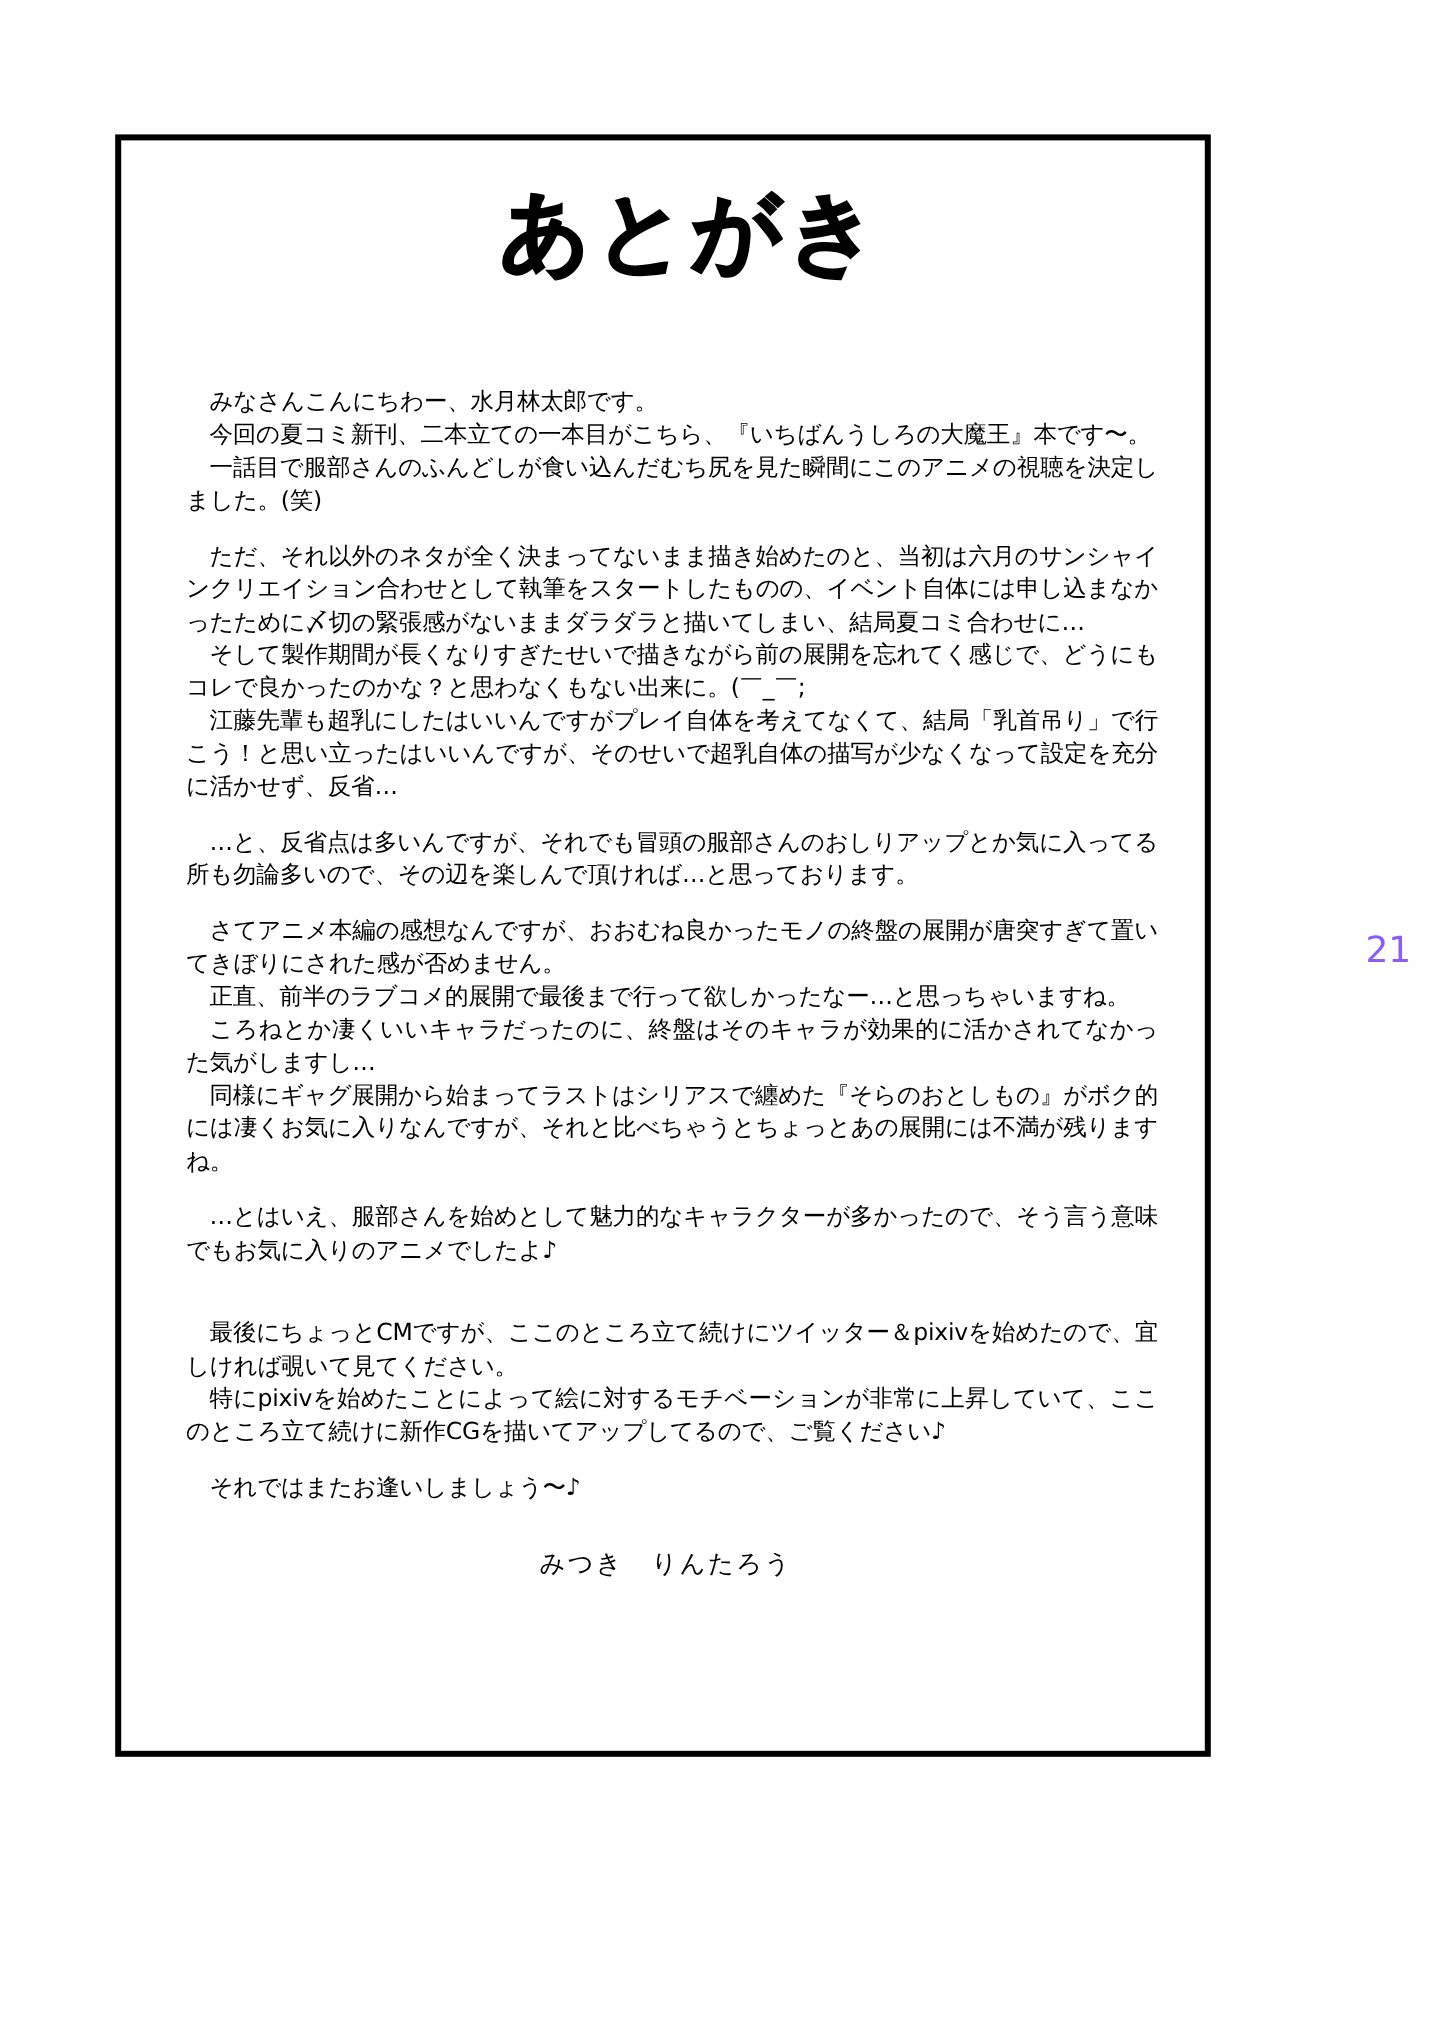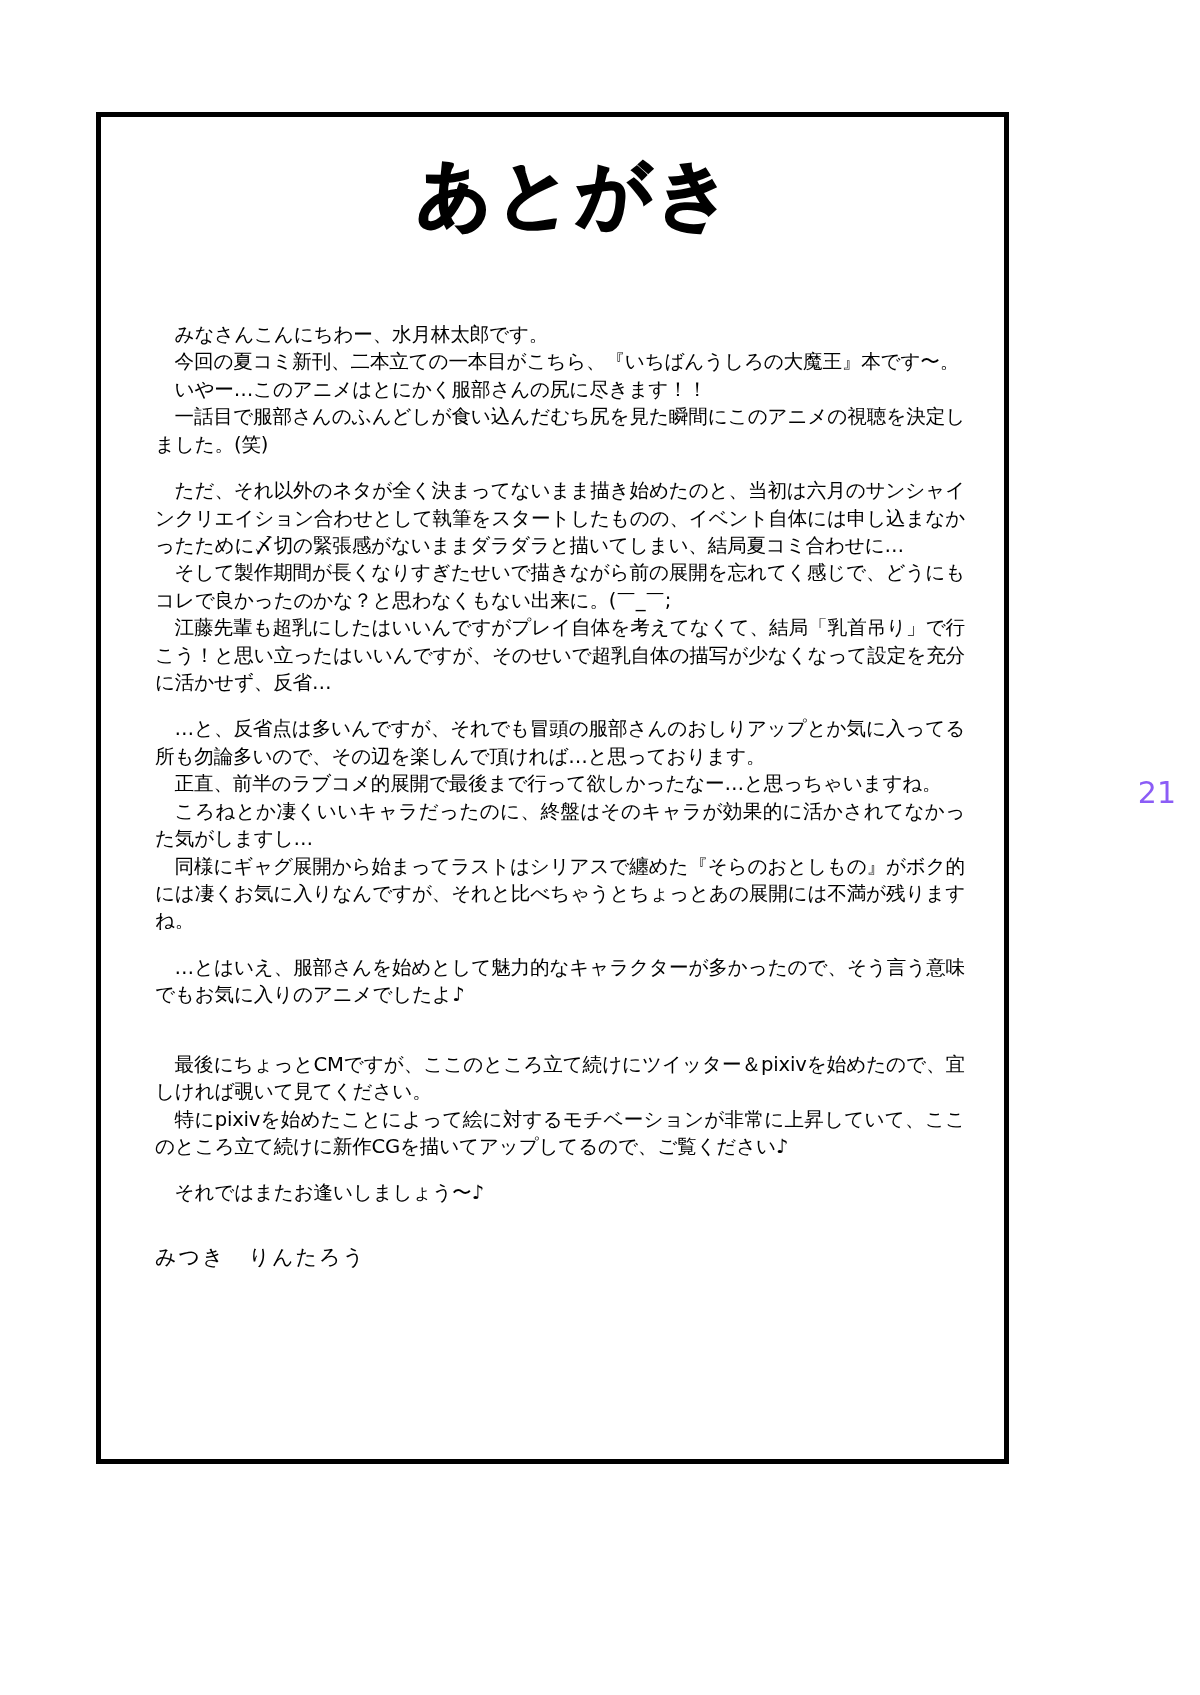--- a/index.html
+++ b/index.html
@@ -62,21 +62,21 @@
     word-break: break-all;
   }
   .para.gap {
     margin-top: 19px;
   }
   .para.big-gap {
     margin-top: 42px;
   }
   .signature {
     margin-top: 36px;
-    text-align: left;
+    text-align: center;
     padding-right: 10px;
     font-size: 21px;
     letter-spacing: 2px;
     text-indent: 0;
   }
   .page-number {
     position: absolute;
     right: 24px;
     top: 775px;
     font-family: "DejaVu Sans", "Liberation Sans", sans-serif;
@@ -90,26 +90,26 @@
 
 <div class="page">
 
   <div class="frame">
 
     <h1 class="title">あとがき</h1>
 
     <div class="body-text">
         <p class="para">みなさんこんにちわー、水月林太郎です。</p>
         <p class="para">今回の夏コミ新刊、二本立ての一本目がこちら、『いちばんうしろの大魔王』本です〜。</p>
-        <p class="para">いやー…このアニメはとにかく服部さんの尻に尽きます！！</p>
         <p class="para">一話目で服部さんのふんどしが食い込んだむち尻を見た瞬間にこのアニメの視聴を決定しました。(笑)</p>
         <p class="para gap">ただ、それ以外のネタが全く決まってないまま描き始めたのと、当初は六月のサンシャインクリエイション合わせとして執筆をスタートしたものの、イベント自体には申し込まなかったために〆切の緊張感がないままダラダラと描いてしまい、結局夏コミ合わせに…</p>
         <p class="para">そして製作期間が長くなりすぎたせいで描きながら前の展開を忘れてく感じで、どうにもコレで良かったのかな？と思わなくもない出来に。(￣_￣;</p>
         <p class="para">江藤先輩も超乳にしたはいいんですがプレイ自体を考えてなくて、結局「乳首吊り」で行こう！と思い立ったはいいんですが、そのせいで超乳自体の描写が少なくなって設定を充分に活かせず、反省…</p>
         <p class="para gap">…と、反省点は多いんですが、それでも冒頭の服部さんのおしりアップとか気に入ってる所も勿論多いので、その辺を楽しんで頂ければ…と思っております。</p>
+        <p class="para gap">さてアニメ本編の感想なんですが、おおむね良かったモノの終盤の展開が唐突すぎて置いてきぼりにされた感が否めません。</p>
         <p class="para">正直、前半のラブコメ的展開で最後まで行って欲しかったなー…と思っちゃいますね。</p>
         <p class="para">ころねとか凄くいいキャラだったのに、終盤はそのキャラが効果的に活かされてなかった気がしますし…</p>
         <p class="para">同様にギャグ展開から始まってラストはシリアスで纏めた『そらのおとしもの』がボク的には凄くお気に入りなんですが、それと比べちゃうとちょっとあの展開には不満が残りますね。</p>
         <p class="para gap">…とはいえ、服部さんを始めとして魅力的なキャラクターが多かったので、そう言う意味でもお気に入りのアニメでしたよ♪</p>
         <p class="para big-gap">最後にちょっとCMですが、ここのところ立て続けにツイッター＆pixivを始めたので、宜しければ覗いて見てください。</p>
         <p class="para">特にpixivを始めたことによって絵に対するモチベーションが非常に上昇していて、ここのところ立て続けに新作CGを描いてアップしてるので、ご覧ください♪</p>
         <p class="para gap">それではまたお逢いしましょう〜♪</p>
         <p class="para signature">みつき　りんたろう</p>
       </div>
 

